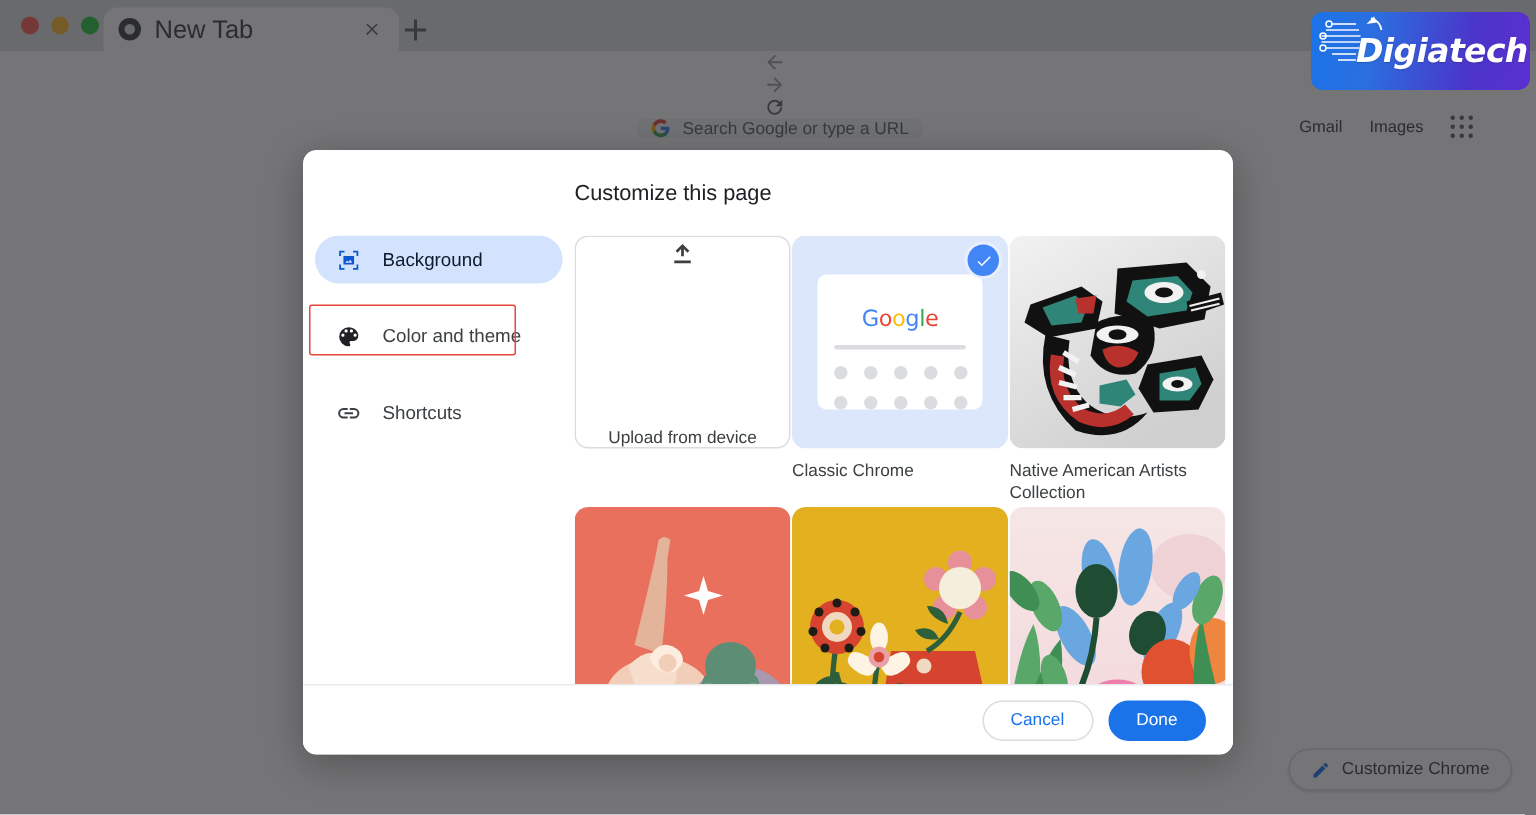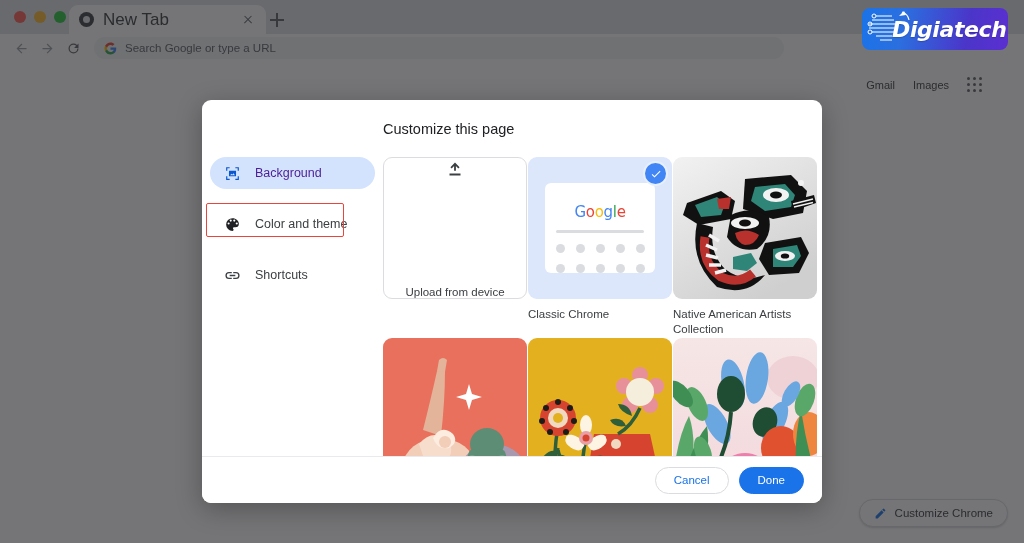--- a/index.html
+++ b/index.html
@@ -81,20 +81,21 @@
   }
   .new-tab-btn::before { top: 8.4px; left: 2px; width: 14px; height: 1.4px; }
   .new-tab-btn::after { left: 8.3px; top: 2px; height: 14px; width: 1.4px; }
 
   .toolbar {
     position: absolute; top: 34px; left: 0;
     width: 1024px; height: 28px;
     background: #fff;
     display: flex; align-items: center;
     padding-left: 8px;
+    flex-direction: column;
   }
   .nav-btn {
     width: 26px; height: 26px;
     display: flex; align-items: center; justify-content: center;
     cursor: pointer;
   }
   .omnibox {
     margin-left: 8px;
     height: 22px;
     flex: 1;
@@ -135,22 +136,22 @@
     border-radius: 14px;
     display: flex; align-items: center; gap: 8px;
     padding: 0 14px;
     font-size: 11.5px; color: #3c4043;
     cursor: pointer;
     box-shadow: 0 1px 2px rgba(60,64,67,.2);
   }
 
   
   .logo {
-    position: absolute; top: 8px; right: 16px;
-    width: 146px; height: 42px;
+    position: absolute; top: 8px; right: 4px;
+    width: 146px; height: 52px;
     border-radius: 8px;
     background: linear-gradient(100deg, #1a73e8 0%, #2b6fe0 28%, #4b35c9 72%, #5b2fd1 100%);
     overflow: hidden;
     z-index: 40;
     display: flex; align-items: center;
   }
   .logo-circuit {
     position: absolute; left: 4px; top: 0; bottom: 0; width: 58px;
   }
   .logo-text {
@@ -210,21 +211,21 @@
     padding: 0 14px;
     border-radius: 16px;
     font-size: 12.5px;
     color: #3c4043;
     cursor: pointer;
     margin-bottom: 19px;
     position: relative;
   }
   .side-item.active {
     background: #d3e3fd;
-    color: #4c1d95;
+    color: #0f172a;
   }
   .side-item.highlight::after {
     content: "";
     position: absolute;
     left: -4px; top: -5px;
     width: 136px; height: 32px;
     border: 1.4px solid #e8453c;
     border-radius: 2px;
     pointer-events: none;
   }

